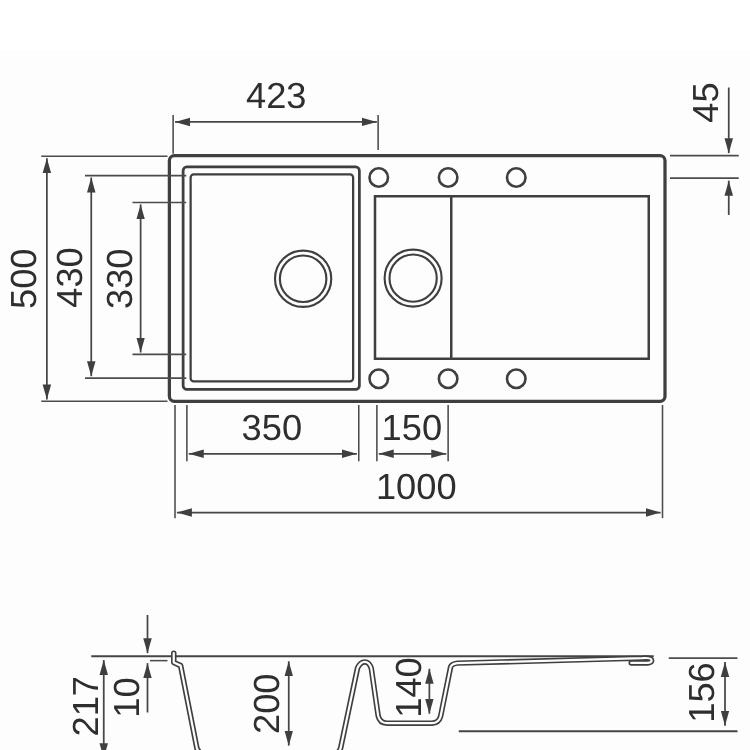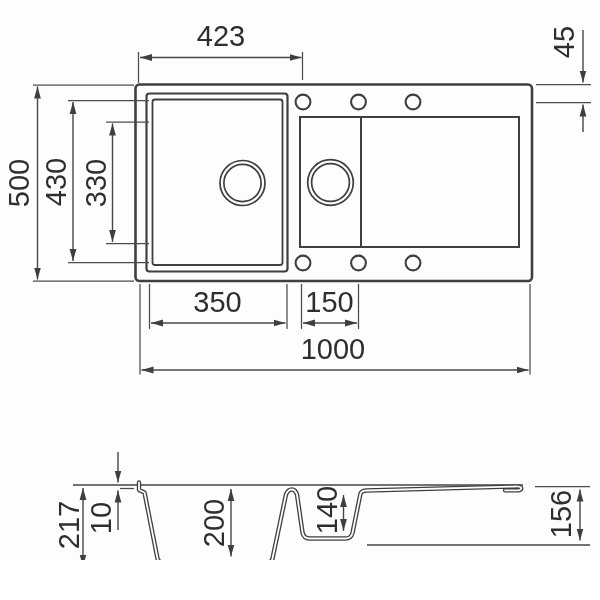--- a/index.html
+++ b/index.html
@@ -1,17 +1,17 @@
 <!DOCTYPE html>
 <html><head>
 <meta charset="utf-8">
 <style>
   html,body{margin:0;padding:0;background:#fff;}
   .stage{position:relative;width:600px;height:560px;background:#fdfdfd;overflow:hidden;
-         font-family:"Liberation Sans",sans-serif;}
+         font-family:"Liberation Sans",sans-serif;margin-top:40px;}
   svg text{font-family:"Liberation Sans",sans-serif;font-size:29px;fill:#2e2e2e;}
   .outline{fill:none;stroke:#3f3f3f;}
   .dim{stroke:#474747;stroke-width:1.4;fill:none;}
   .ext{stroke:#4c4c4c;stroke-width:1.25;fill:none;}
   .thin{stroke:#454545;stroke-width:1.6;fill:none;}
   .profile-base{fill:none;stroke:#3f3f3f;stroke-width:4.4;stroke-linejoin:round;stroke-linecap:round;}
   .profile-core{fill:none;stroke:#fdfdfd;stroke-width:1.8;stroke-linejoin:round;stroke-linecap:round;}
 </style>
 </head>
 <body>

